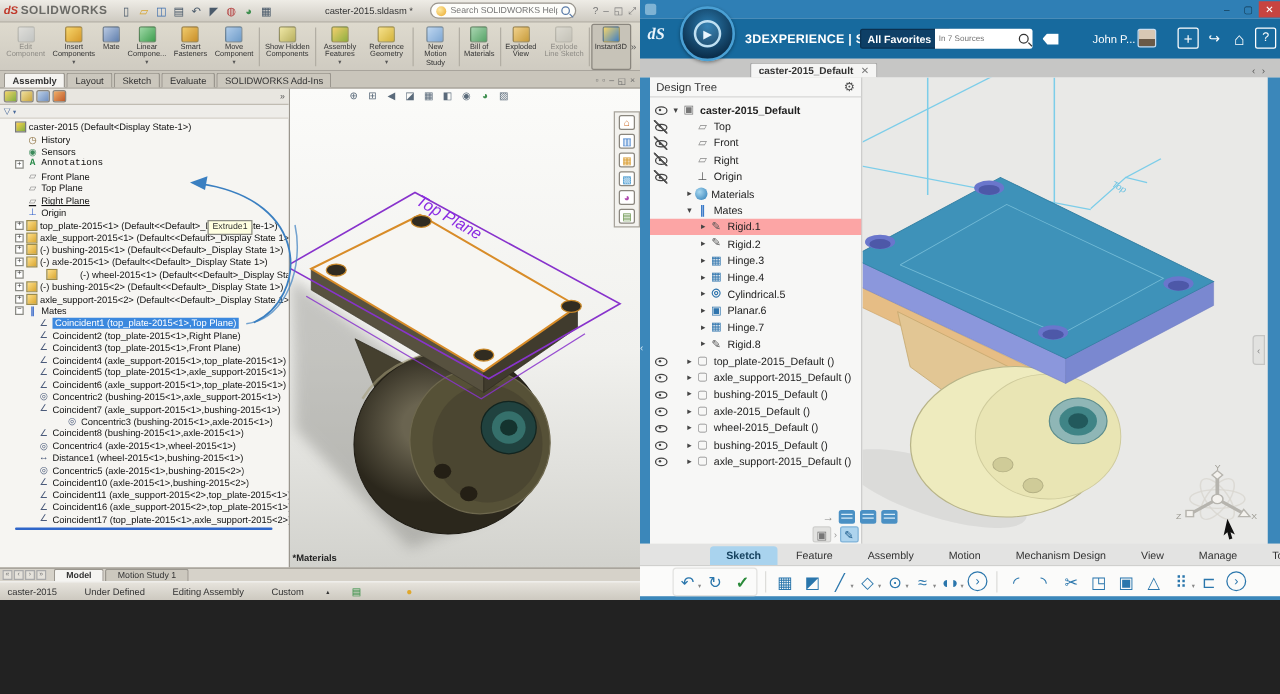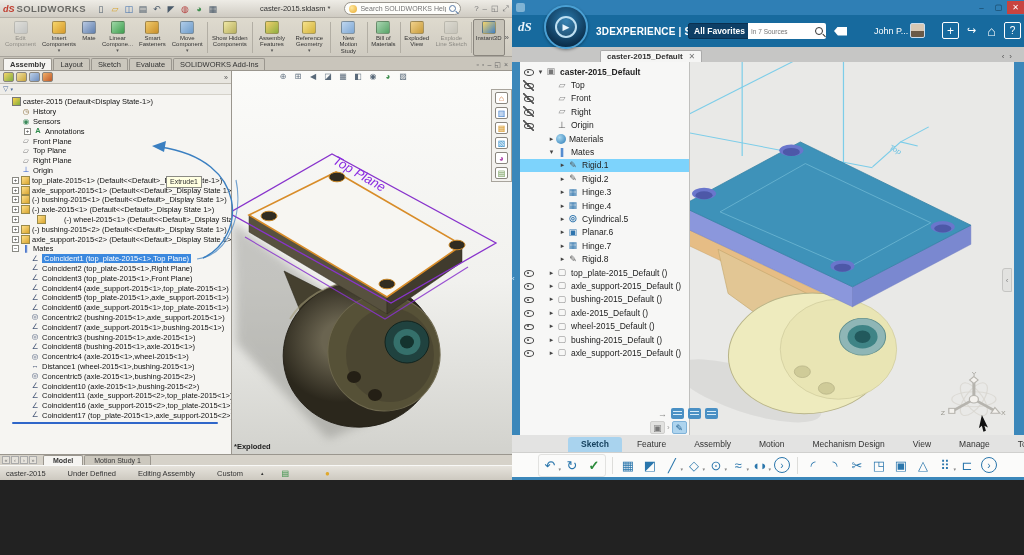--- a/index.html
+++ b/index.html
@@ -116,21 +116,21 @@
 .xdoc-tab .x{color:#777;font-weight:normal}
 .xtab-nav{position:absolute;right:12px;bottom:1px;font-size:8px;color:#555;display:flex;gap:5px}
 .xp-main{position:absolute;top:62px;left:0;right:0;bottom:45px;display:flex}
 .xp-lstrip{width:8px;background:#3b87ba;position:relative}
 .xp-lstrip .chev{position:absolute;top:212px;left:0;color:#d8ecf8;font-size:8px}
 .xp-tree{width:170px;background:#f7f7f6;border-right:1px solid #c0c0be;display:flex;flex-direction:column}
 .xp-tree-head{height:16px;display:flex;align-items:center;font-size:9px;color:#333;border-bottom:1px solid #d8d8d6;padding:0 5px}
 .gear{margin-left:auto;color:#555;font-size:10px}
 .xrows{padding-top:3px}
 .xrow{height:13.4px;display:flex;align-items:center;font-size:8.5px;color:#222;white-space:nowrap;overflow:hidden}
-.xrow.selected{background:#7dd3fc}
+.xrow.selected{background:#fca5a5}
 .xrow .b{font-weight:bold}
 .eye{width:11px;height:11px;flex:none;position:relative;margin:0 2px 0 3px}
 .eye::before{content:"";position:absolute;left:1px;top:3px;width:8px;height:4.5px;border:1px solid #444;border-radius:50%}
 .eye::after{content:"";position:absolute;left:4px;top:4.8px;width:2px;height:2px;background:#444;border-radius:50%}
 .eye.off{background:linear-gradient(to top right,transparent 44%,#555 46%,#555 54%,transparent 56%)}
 .eyesp{width:16px;flex:none}
 .xexp{width:9px;flex:none;font-size:7px;color:#444;text-align:center}
 .xi{width:12px;height:11px;flex:none;margin-right:3px;font-size:9px;line-height:11px;text-align:center}
 .xi-assembly::before{content:"▣";color:#777}
 .xi-plane::before{content:"▱";color:#888}
@@ -312,36 +312,36 @@
           <div class="swrow" data-name="tree-item" style="padding-left: 12px;">
             <span class="expsp"></span>
             <span class="ti ti-history" data-name="history-icon"></span>
             <span class="lbl" data-name="tree-item-label">History</span>
           </div>
           <div class="swrow" data-name="tree-item" style="padding-left: 12px;">
             <span class="expsp"></span>
             <span class="ti ti-sensors" data-name="sensors-icon"></span>
             <span class="lbl" data-name="tree-item-label">Sensors</span>
           </div>
-          <div class="swrow" data-name="tree-item" style="padding-left: 24px;">
+          <div class="swrow" data-name="tree-item" style="padding-left: 12px; font-family: Liberation Mono, monospace;">
             <span class="exp" data-name="expand-icon">+</span>
             <span class="ti ti-annotations" data-name="annotations-icon"></span>
             <span class="lbl" data-name="tree-item-label">Annotations</span>
           </div>
           <div class="swrow" data-name="tree-item" style="padding-left: 12px;">
             <span class="expsp"></span>
             <span class="ti ti-plane" data-name="plane-icon"></span>
             <span class="lbl" data-name="tree-item-label">Front Plane</span>
           </div>
           <div class="swrow" data-name="tree-item" style="padding-left: 12px;">
             <span class="expsp"></span>
             <span class="ti ti-plane" data-name="plane-icon"></span>
             <span class="lbl" data-name="tree-item-label">Top Plane</span>
           </div>
-          <div class="swrow" data-name="tree-item" style="padding-left: 12px;">
+          <div class="swrow" data-name="tree-item" style="padding-left: 12px; text-decoration: underline;">
             <span class="expsp"></span>
             <span class="ti ti-plane" data-name="plane-icon"></span>
             <span class="lbl" data-name="tree-item-label">Right Plane</span>
           </div>
           <div class="swrow" data-name="tree-item" style="padding-left: 12px;">
             <span class="expsp"></span>
             <span class="ti ti-origin" data-name="origin-icon"></span>
             <span class="lbl" data-name="tree-item-label">Origin</span>
           </div>
           <div class="swrow" data-name="tree-item" style="padding-left: 12px;">
@@ -419,21 +419,21 @@
           <div class="swrow" data-name="mate-item" style="padding-left: 21px;">
             <span class="expsp"></span>
             <span class="ti ti-concentric" data-name="concentric-icon"></span>
             <span class="lbl" data-name="mate-item-label">Concentric2 (bushing-2015&lt;1&gt;,axle_support-2015&lt;1&gt;)</span>
           </div>
           <div class="swrow" data-name="mate-item" style="padding-left: 21px;">
             <span class="expsp"></span>
             <span class="ti ti-coincident" data-name="coincident-icon"></span>
             <span class="lbl" data-name="mate-item-label">Coincident7 (axle_support-2015&lt;1&gt;,bushing-2015&lt;1&gt;)</span>
           </div>
-          <div class="swrow" data-name="mate-item" style="padding-left: 21px;">
+          <div class="swrow" data-name="mate-item" style="padding-left: 31px; justify-content: center;">
             <span class="expsp"></span>
             <span class="ti ti-concentric" data-name="concentric-icon"></span>
             <span class="lbl" data-name="mate-item-label">Concentric3 (bushing-2015&lt;1&gt;,axle-2015&lt;1&gt;)</span>
           </div>
           <div class="swrow" data-name="mate-item" style="padding-left: 21px; align-items: center;">
             <span class="expsp"></span>
             <span class="ti ti-coincident" data-name="coincident-icon"></span>
             <span class="lbl" data-name="mate-item-label">Coincident8 (bushing-2015&lt;1&gt;,axle-2015&lt;1&gt;)</span>
           </div>
           <div class="swrow" data-name="mate-item" style="padding-left: 21px;">
@@ -522,21 +522,21 @@
           <polygon points="57,401 54,408 60,408" fill="#0a9a0a"></polygon>
           <line x1="57" y1="428" x2="84" y2="436" stroke="#cc1111" stroke-width="1.6"></line>
           <polygon points="88,437 80,433 81,440" fill="#cc1111"></polygon>
           <line x1="57" y1="428" x2="33" y2="439" stroke="#1133cc" stroke-width="1.6"></line>
           <polygon points="29,441 37,441 34,435" fill="#1133cc"></polygon>
           <text x="60" y="403" font-size="6" fill="#0a9a0a">Y</text>
           <text x="88" y="445" font-size="6" fill="#cc1111">X</text>
           <text x="22" y="446" font-size="6" fill="#1133cc">Z</text>
         </g>
       </svg>
-      <div class="iso-label" data-name="view-orientation-label">*Exploded</div>
+      <div class="iso-label" data-name="view-orientation-label">*Materials</div>
       <div class="taskstrip" data-name="task-pane">
           <span class="tpicon" data-name="home-icon">⌂</span>
           <span class="tpicon" data-name="resources-icon">▥</span>
           <span class="tpicon" data-name="design-library-icon">▦</span>
           <span class="tpicon" data-name="file-explorer-icon">▧</span>
           <span class="tpicon" data-name="palette-icon">◕</span>
           <span class="tpicon" data-name="props-icon">▤</span>
         </div>
     </div>
   </div>
@@ -608,20 +608,24 @@
     <span class="xtab-nav" data-name="tab-scroll-arrows">
         <span>‹</span>
         <span>›</span>
       </span>
   </div>
   <div class="xp-main">
     <div class="xp-lstrip" data-name="left-edge-panel">
         <span class="chev" data-name="collapse-left-icon">‹</span>
       </div>
     <div class="xp-tree" data-name="design-tree-panel">
+      <div class="xp-tree-head">
+        <span data-name="panel-title">Design Tree</span>
+        <span class="gear" data-name="settings-gear-icon">⚙</span>
+      </div>
       <div class="xrows" data-name="design-tree">
           <div class="xrow" data-name="design-tree-item">
             <span class="eye" data-name="eye-visible-icon"></span>
             <span style="width: 0px; flex: 0 0 auto;"></span>
             <span class="xexp" data-name="expand-icon">▾</span>
             <span class="xi xi-assembly" data-name="assembly-icon"></span>
             <span class="b" data-name="design-tree-item-label">caster-2015_Default</span>
           </div>
           <div class="xrow" data-name="design-tree-item">
             <span class="eye off" data-name="eye-hidden-icon"></span>

